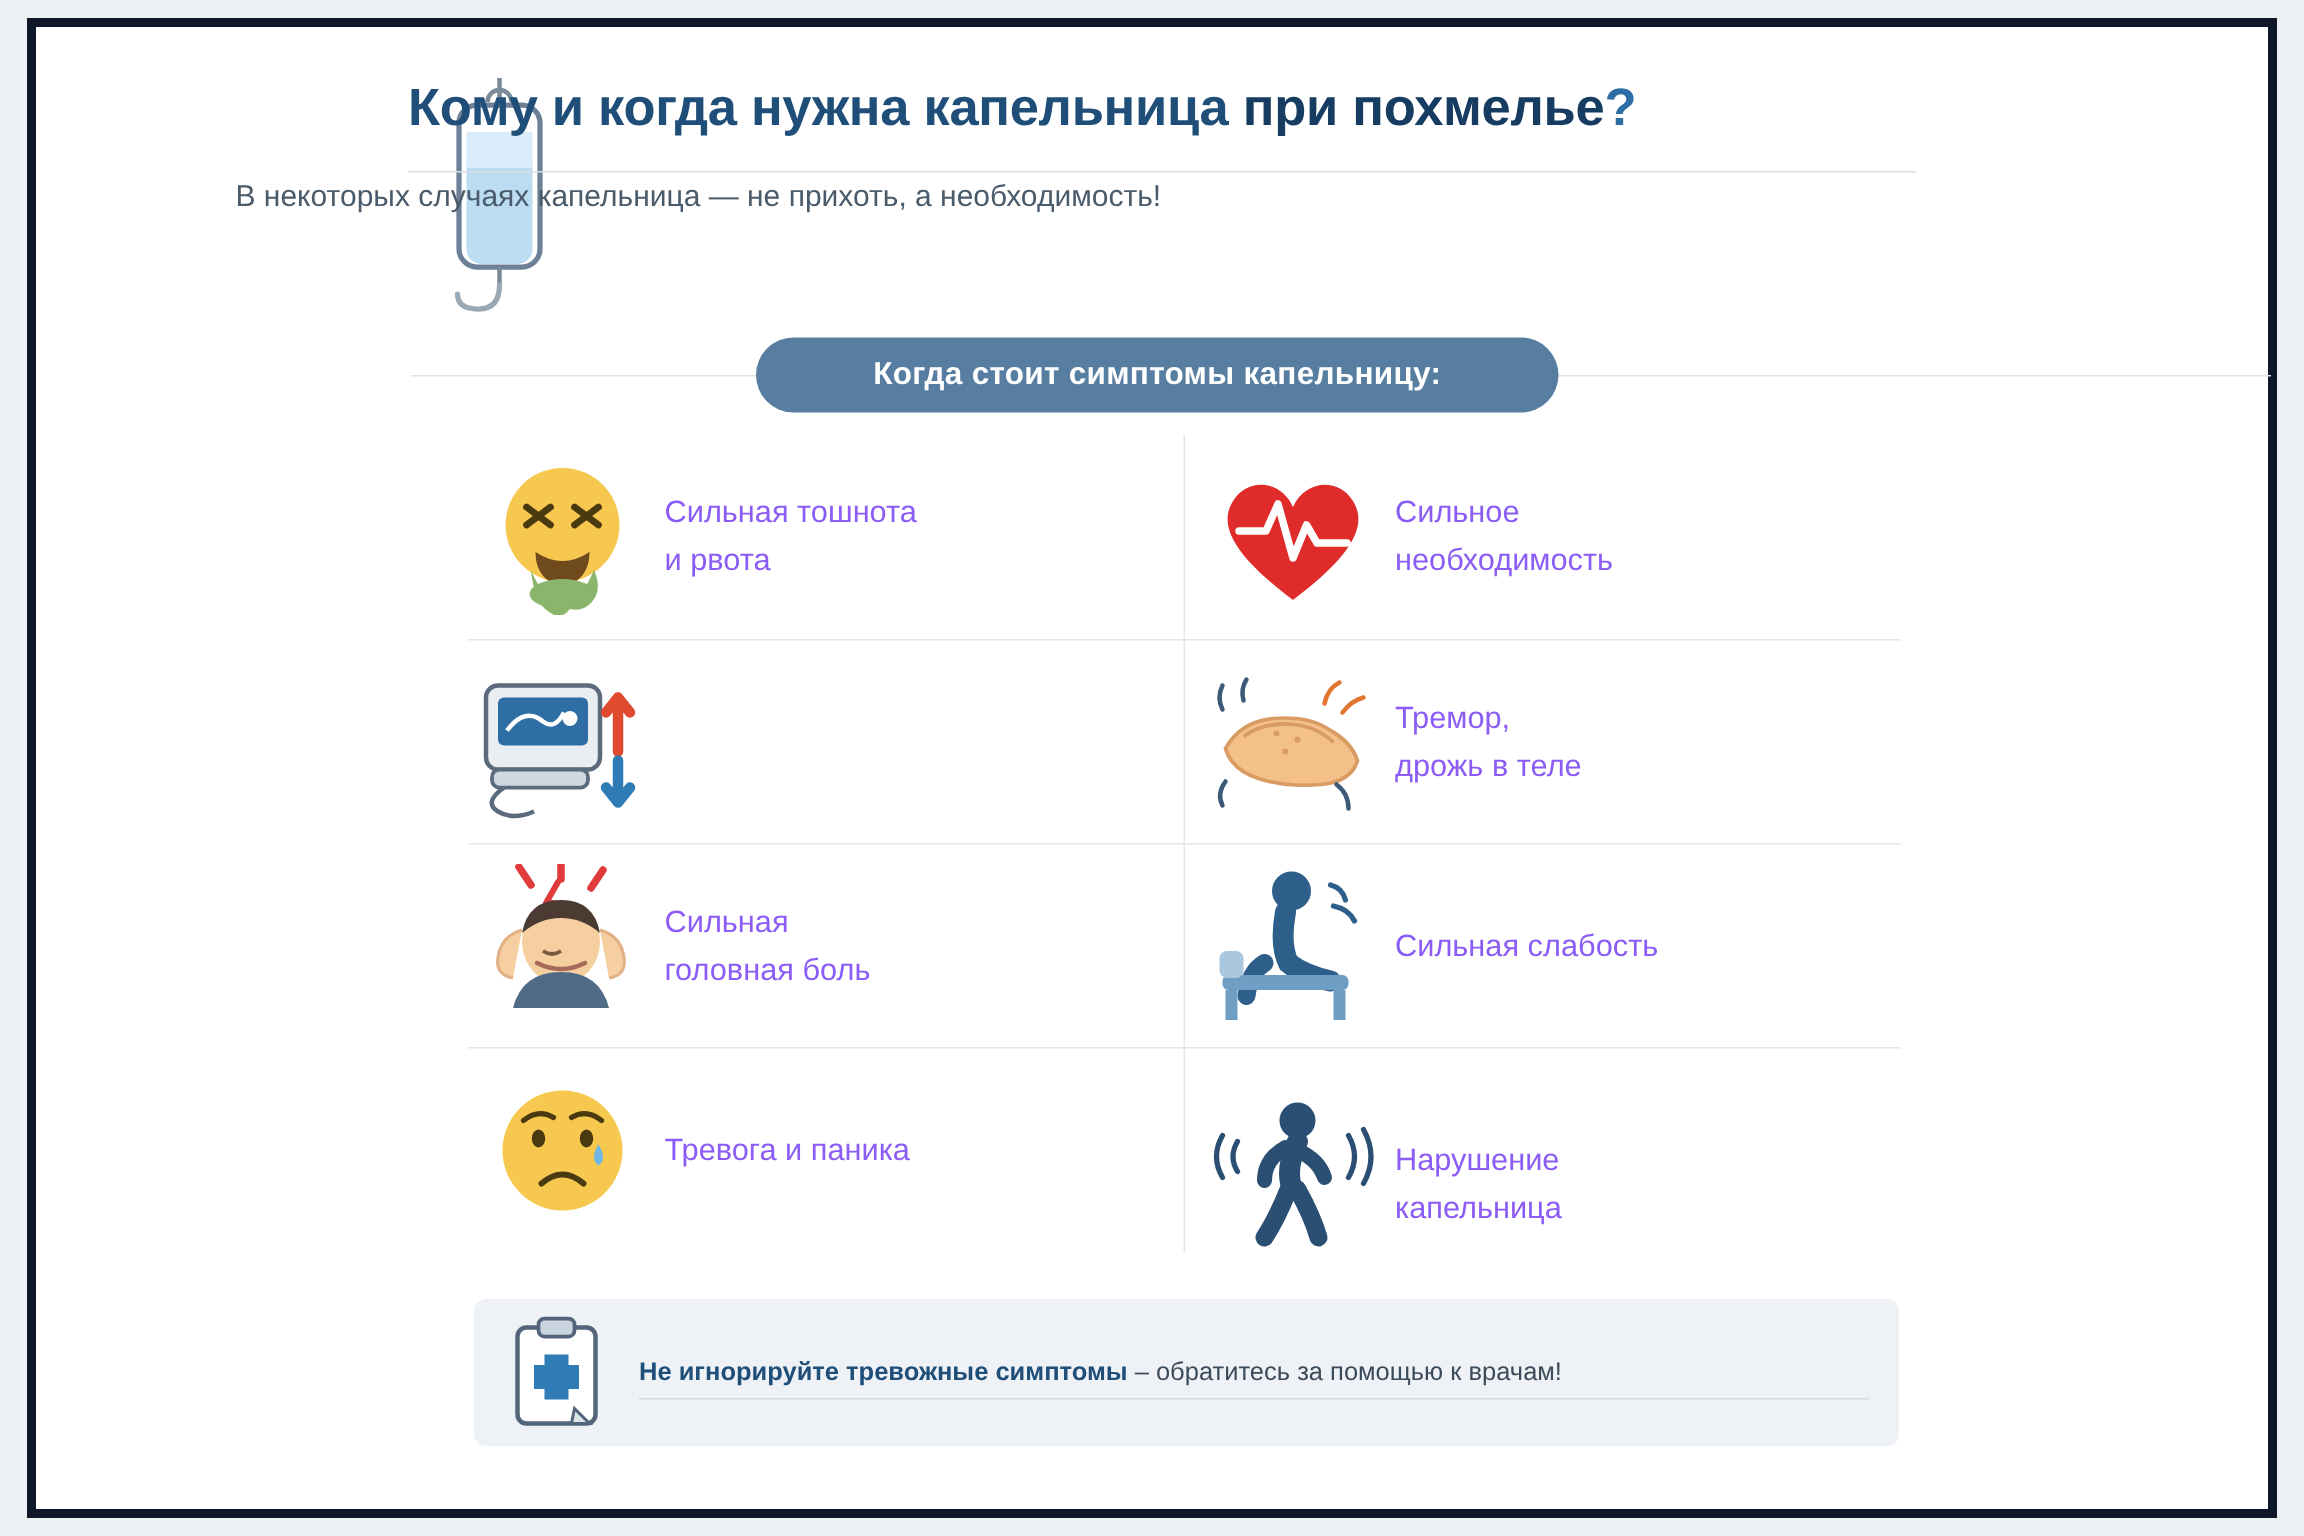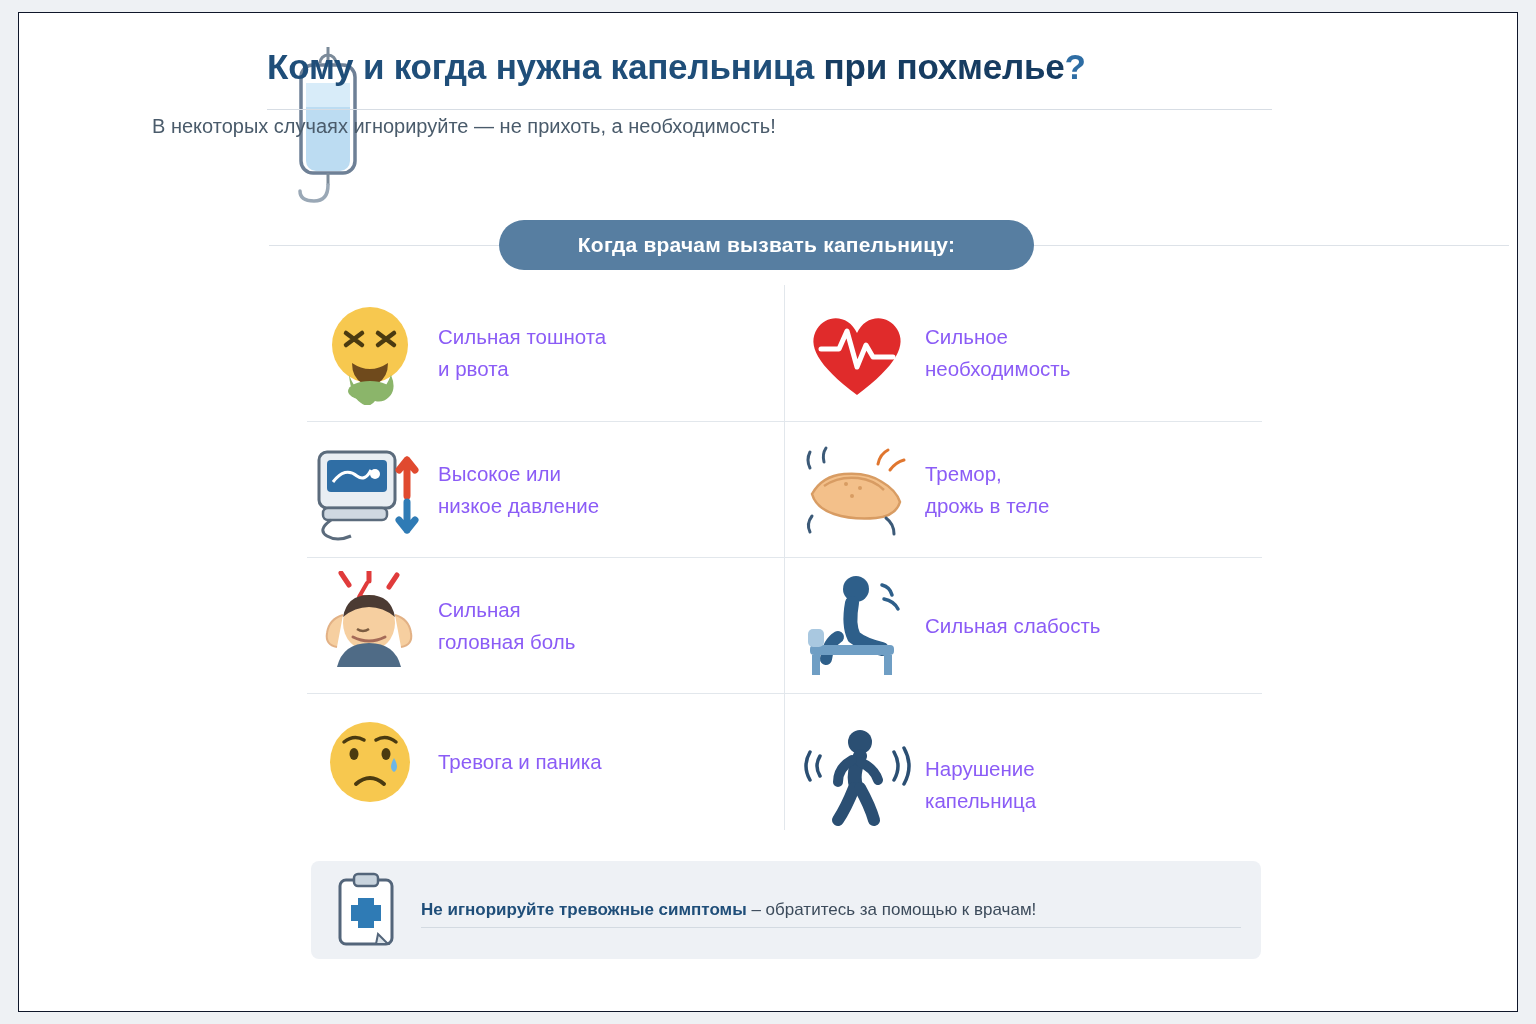--- a/index.html
+++ b/index.html
@@ -11,21 +11,21 @@
     overflow: hidden;
     font-family: "Liberation Sans", sans-serif;
   }
   .poster {
     position: absolute;
     left: 18px;
     top: 12px;
     width: 1500px;
     height: 1000px;
     background: #ffffff;
-    border: 1px solid #0f172a;
+    border: 6px solid #0f172a;
     box-sizing: border-box;
   }
   
   .header {
     position: absolute;
     left: 248px;
     top: 34px;
     width: 1010px;
   }
   .title {
@@ -185,25 +185,25 @@
     </svg>
   </div>
 
   <div class="header">
     <div class="title">
       <span>Кому и когда нужна капельница</span>
       <span class="accent">при похмелье</span><span class="qmark">?</span>
     </div>
     <div class="title-rule"></div>
   </div>
-  <div class="subtitle">В некоторых случаях игнорируйте — не прихоть, а необходимость!</div>
+  <div class="subtitle">В некоторых случаях капельница — не прихоть, а необходимость!</div>
 
   <div class="banner-rule"></div>
   <div class="banner">
-    <span>Когда врачам вызвать капельницу:</span>
+    <span>Когда стоит симптомы капельницу:</span>
   </div>
 
   <div class="grid">
     <div class="vline"></div>
     <div class="hline" style="top:136px"></div>
     <div class="hline" style="top:272px"></div>
     <div class="hline" style="top:408px"></div>
 
     <div class="cell" style="left:0;top:0">
       <div class="icon">
@@ -240,24 +240,20 @@
         <svg width="125" height="104" viewBox="0 0 125 104">
           <rect x="12" y="14" width="76" height="56" rx="8" fill="#e9eef3" stroke="#5b6b7c" stroke-width="3"></rect>
           <rect x="20" y="22" width="60" height="32" rx="4" fill="#2f6ea5"></rect>
           <path d="M26 44 q12 -16 24 -6 q8 6 14 -6" fill="none" stroke="#ffffff" stroke-width="3"></path>
           <circle cx="68" cy="36" r="5" fill="#ffffff"></circle>
           <rect x="16" y="70" width="64" height="12" rx="5" fill="#cfd8e1" stroke="#5b6b7c" stroke-width="2.5"></rect>
           <path d="M24 82 q-14 10 -4 16 q10 6 24 0" fill="none" stroke="#5b6b7c" stroke-width="3"></path>
           <path d="M100 58 l0 -36 m0 0 l-8 10 m8 -10 l8 10" stroke="#e04a2f" stroke-width="7" stroke-linecap="round" stroke-linejoin="round" fill="none"></path>
           <path d="M100 64 l0 28 m0 0 l-8 -10 m8 10 l8 -10" stroke="#2f7bb5" stroke-width="7" stroke-linecap="round" stroke-linejoin="round" fill="none"></path>
         </svg>
-      </div>
-      <div class="label">
-        <div>Высокое или</div>
-        <div>низкое давление</div>
       </div>
     </div>
 
     <div class="cell" style="left:487px;top:137px">
       <div class="icon">
         <svg width="125" height="104" viewBox="0 0 125 104">
           <path d="M18 56 q10 -18 32 -20 q24 -2 38 8 q14 8 18 20 q-4 14 -24 16 q-24 2 -42 -4 q-18 -6 -22 -20 z" fill="#f3c08a" stroke="#d89c63" stroke-width="2.5"></path>
           <path d="M30 48 q14 -10 34 -8 q16 2 26 12" fill="none" stroke="#d89c63" stroke-width="2.5"></path>
           <circle cx="52" cy="46" r="2" fill="#d89c63"></circle>
           <circle cx="66" cy="50" r="2" fill="#d89c63"></circle>

